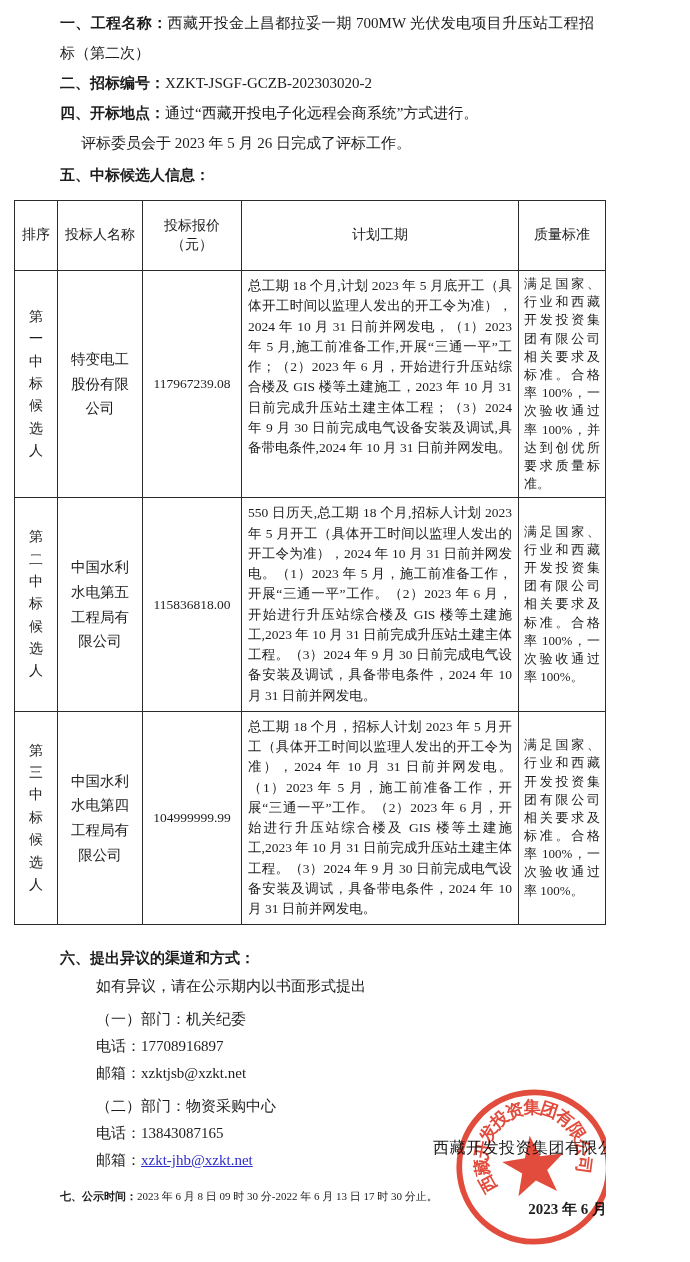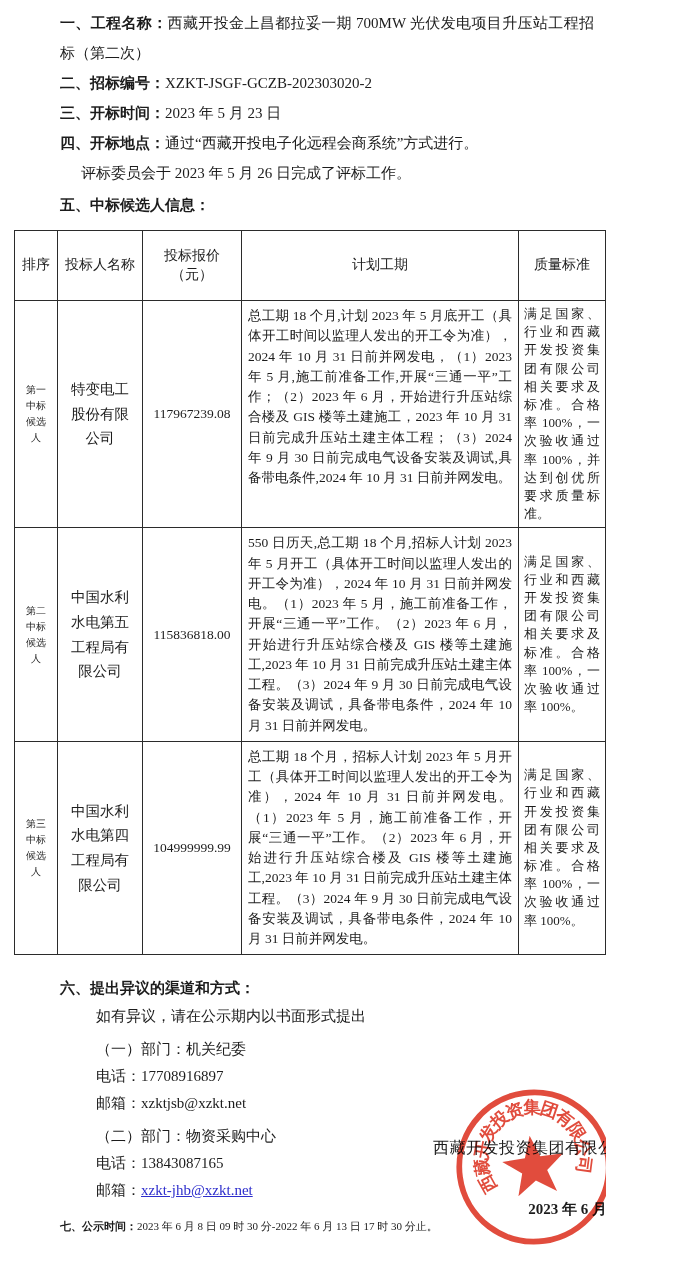--- a/index.html
+++ b/index.html
@@ -20,21 +20,21 @@
   
   table.cand { border-collapse:collapse; margin:10px auto 0 14px; width:662px; table-layout:fixed; }
   .cand th, .cand td { border:1px solid #2b2b2b; vertical-align:middle; }
   .cand th { font-size:14px; font-weight:normal; text-align:center; height:70px; line-height:1.35; padding:2px 1px; }
   .col-rank  { width:43px; }
   .col-bidder{ width:85px; }
   .col-price { width:99px; }
   .col-sched { width:277px; }
   .col-qual  { width:87px; }
   .col-score { width:71px; }
-  td.c-rank   { font-size:10px; text-align:center; padding:2px 11px; line-height:1.6; }
+  td.c-rank   { font-size:14px; text-align:center; padding:2px 11px; line-height:1.6; }
   td.c-bidder { font-size:14.5px; text-align:center; padding:2px 9px; line-height:1.7; }
   td.c-price  { font-size:13.5px; text-align:center; white-space:nowrap; }
   td.c-sched  { font-size:13.5px; text-align:justify; padding:5px 6px; line-height:1.5; vertical-align:top; }
   td.c-qual   { font-size:13px; text-align:justify; padding:4px 5px; line-height:1.4; }
   td.c-score  { font-size:14px; text-align:left; }
   tr.r1 td { height:183px; } tr.r2 td { height:171px; } tr.r3 td { height:178px; }
 
   
   .sec6 { margin-top:18px; }
   .sub-line { font-size:15px; line-height:27px; margin-left:96px; }
@@ -56,23 +56,20 @@
 </head>
 <body>
 
 <div class="page">
 
   <p class="doc-line">
     <span class="lbl">一、工程名称：</span><span>西藏开投金上昌都拉妥一期 700MW 光伏发电项目升压站工程招标（第二次）</span>
   </p>
   <p class="doc-line">
     <span class="lbl">二、招标编号：</span><span>XZKT-JSGF-GCZB-202303020-2</span>
-  </p>
-  <p class="doc-line">
-    <span class="lbl">三、开标时间：</span><span>2023 年 5 月 23 日</span>
   </p>
   <p class="doc-line">
     <span class="lbl">四、开标地点：</span><span>通过“西藏开投电子化远程会商系统”方式进行。</span>
   </p>
   <p class="note-line">评标委员会于 2023 年 5 月 26 日完成了评标工作。</p>
 
   <p class="sec-title">五、中标候选人信息：</p>
 
   <table class="cand">
     <colgroup>

